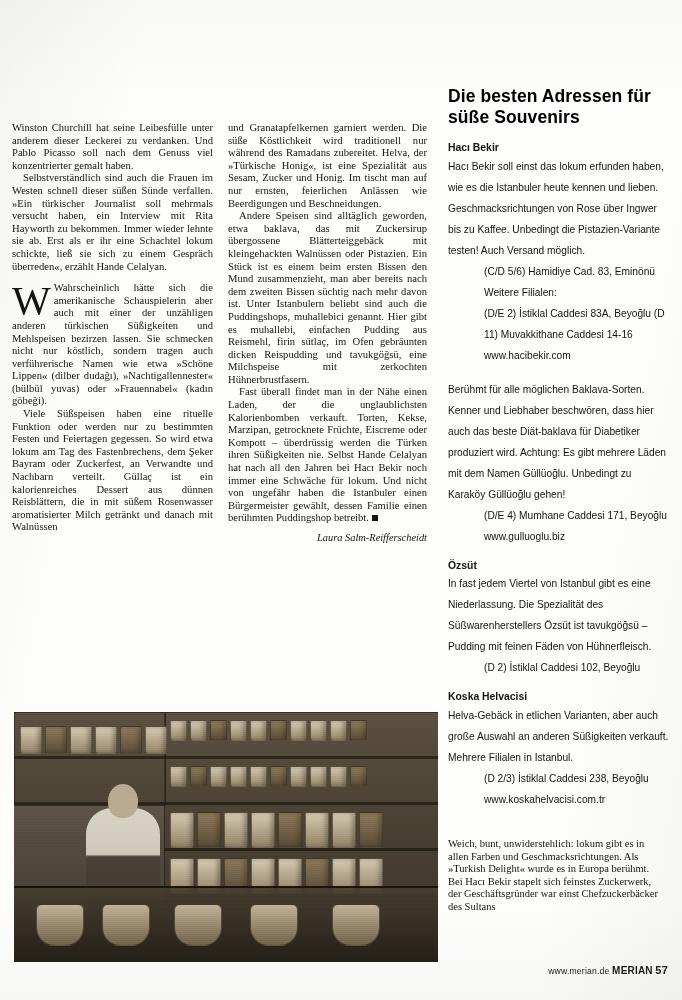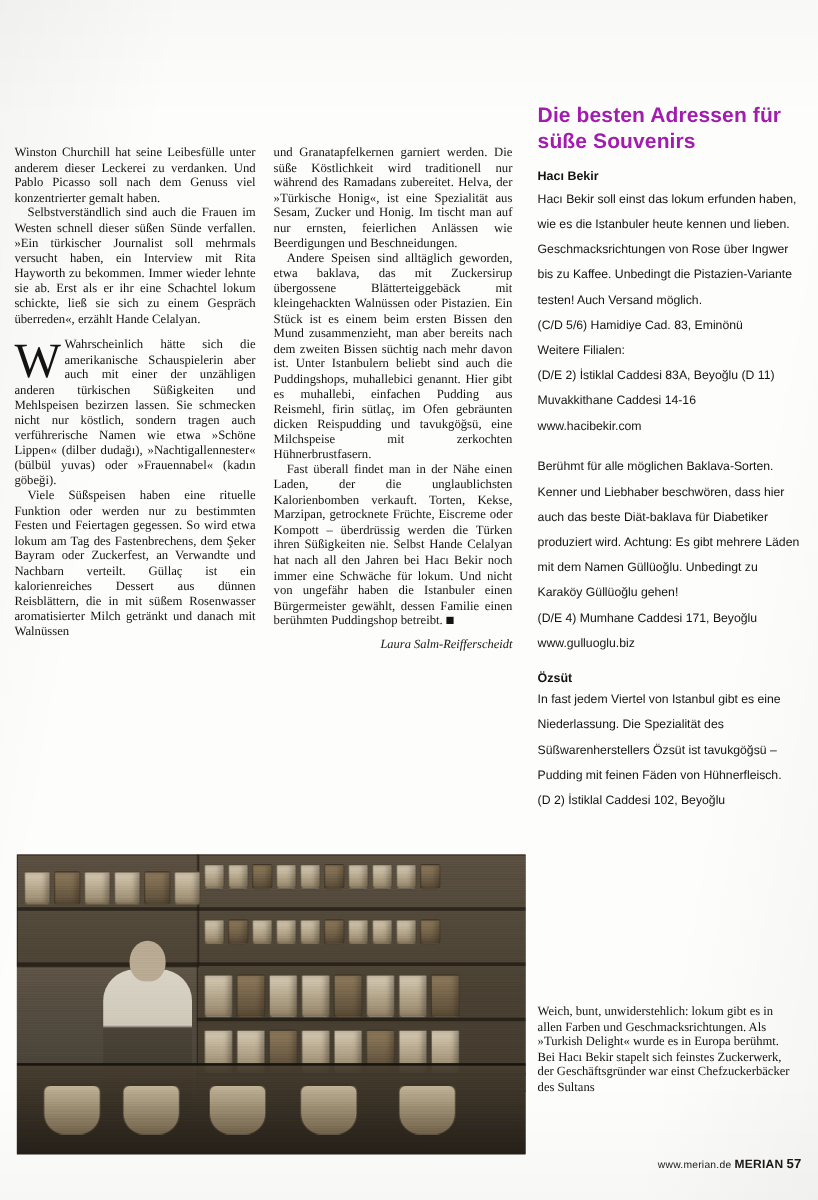--- a/index.html
+++ b/index.html
@@ -96,39 +96,40 @@
     top: 86px;
     width: 222px;
     font-family: "Liberation Sans", sans-serif;
   }
   #col3 h2 {
     margin: 0 0 14px 0;
     font-size: 17.5px;
     line-height: 21px;
     font-weight: 700;
     letter-spacing: 0.1px;
-    color: #a21caf;
+    color: #000000;
   }
   .entry {
     margin-bottom: 13px;
   }
   .entry h3 {
     margin: 0 0 1px 0;
     font-size: 10.4px;
     line-height: 12.6px;
     font-weight: 700;
   }
   .entry p {
     margin: 0;
     font-size: 10.2px;
     line-height: 21px;
     text-align: left;
   }
   .entry .addr {
     margin-top: 0;
+    margin-left: 36px;
   }
 
   
   #photo {
     position: absolute;
     left: 14px;
     top: 712px;
     width: 424px;
     height: 250px;
     background: #6d6354;
@@ -277,20 +278,26 @@
       <p class="addr">(D/E 4) Mumhane Caddesi 171, Beyoğlu</p>
       <p class="addr">www.gulluoglu.biz</p>
     </div>
 
     <div class="entry">
       <h3>Özsüt</h3>
       <p>In fast jedem Viertel von Istanbul gibt es eine Niederlassung. Die Spezialität des Süßwarenherstellers Özsüt ist tavukgöğsü – Pudding mit feinen Fäden von Hühnerfleisch.</p>
       <p class="addr">(D 2) İstiklal Caddesi 102, Beyoğlu</p>
     </div>
 
+    <div class="entry">
+      <h3>Koska Helvacisi</h3>
+      <p>Helva-Gebäck in etlichen Varianten, aber auch große Auswahl an anderen Süßigkeiten verkauft. Mehrere Filialen in Istanbul.</p>
+      <p class="addr">(D 2/3) İstiklal Caddesi 238, Beyoğlu</p>
+      <p class="addr">www.koskahelvacisi.com.tr</p>
+    </div>
   </div>
 
   <div id="photo">
     <div class="ph-layer ph-bg"></div>
 
     <div class="cabinet" style="left:150px; top:0; width:274px; height:196px;"></div>
     <div class="cabinet" style="left:0px; top:0; width:150px; height:92px;"></div>
 
     <div class="shelf" style="top:44px;"></div>
     <div class="shelf" style="top:90px;"></div>

